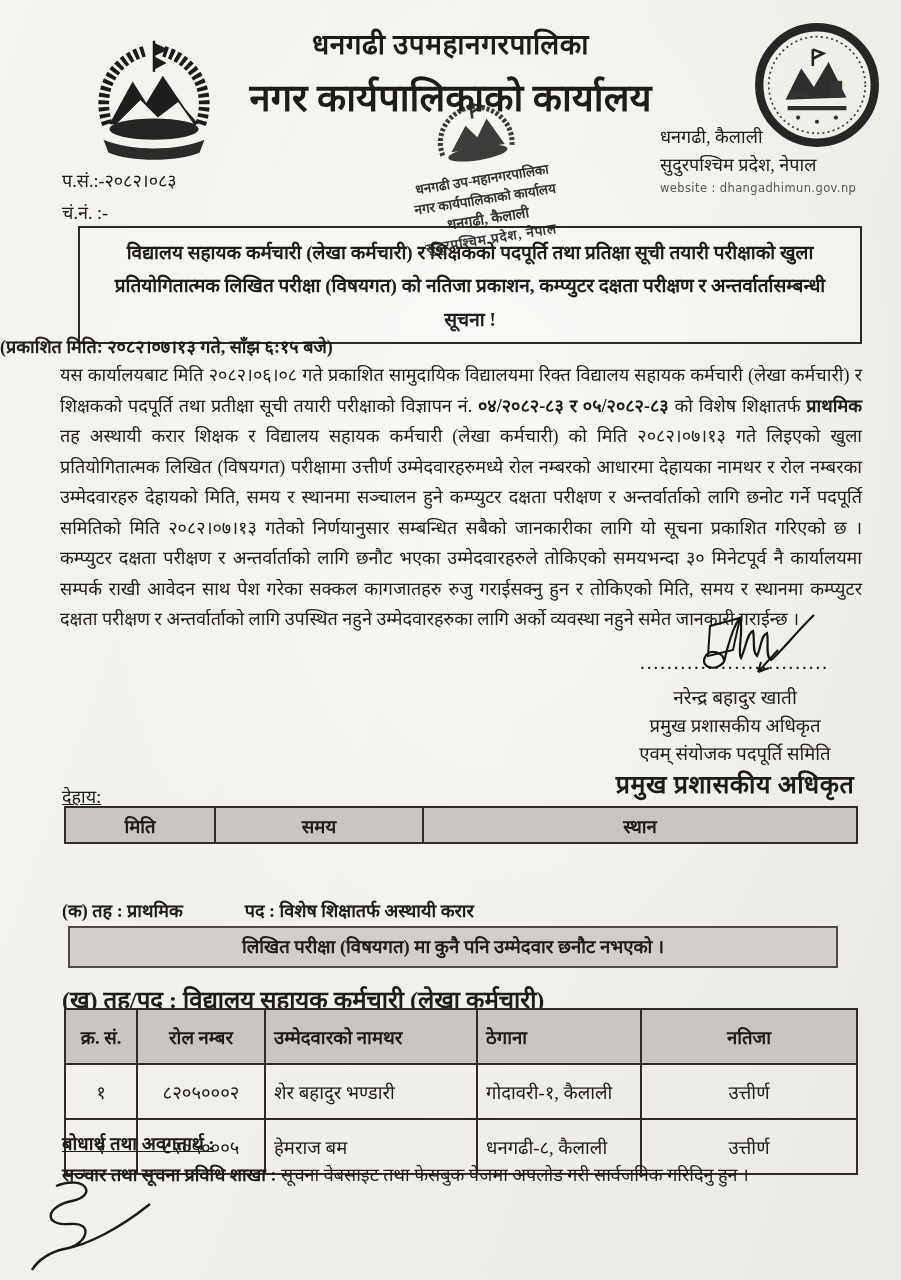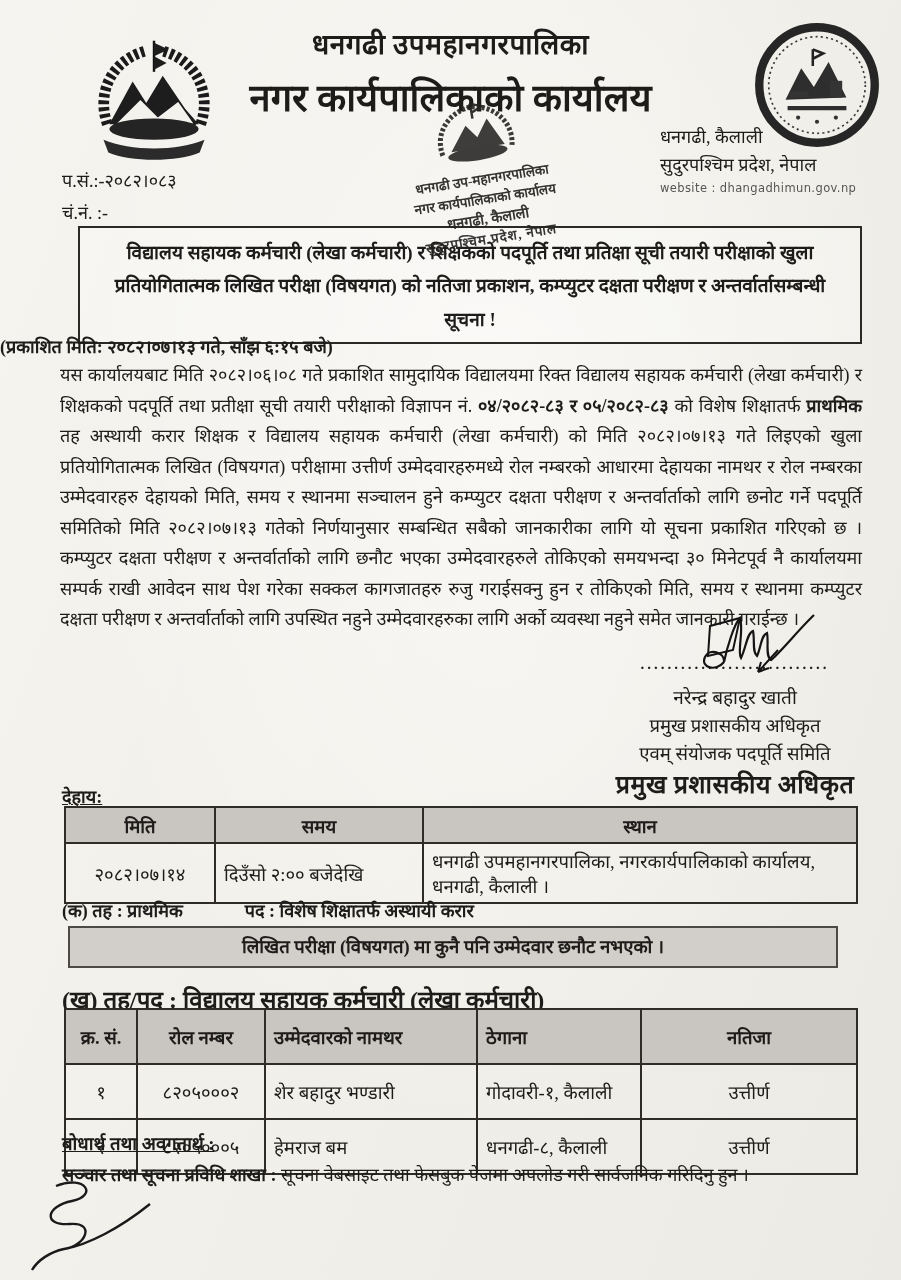--- a/index.html
+++ b/index.html
@@ -43,21 +43,21 @@
 
   
   .sig-mark { top:606px; left:678px; width:150px; height:78px; z-index:2; }
   .sig-dots { top:656px; left:600px; width:270px; text-align:center; font-size:15px; font-weight:bold; letter-spacing:3px; color:#222; }
   .sig-name { top:684px; left:600px; width:270px; text-align:center; font-size:19px; }
   .sig-title1 { top:712px; left:600px; width:270px; text-align:center; font-size:18.5px; }
   .sig-title2 { top:740px; left:600px; width:270px; text-align:center; font-size:18.5px; }
   .sig-stamp { top:766px; left:590px; width:290px; text-align:center; font-size:25px; font-weight:bold; letter-spacing:.5px; }
 
   
-  .dehaya { top:784px; left:62px; font-size:18px; font-weight:bold; text-decoration:underline; }
+  .dehaya { top:784px; left:62px; font-size:18px; font-weight:normal; text-decoration:underline; }
   table { border-collapse:collapse; }
   .t1 { top:806px; left:64px; width:794px; }
   .t1 th, .t1 td { border:2px solid #2f2c28; font-size:18.5px; padding:4px 8px; }
   .t1 th { background:#c9c6c1; font-weight:bold; height:36px; }
   .t1 td { height:42px; }
   .t1 .c-miti { width:150px; text-align:center; }
   .t1 .c-samaya { width:208px; text-align:left; }
   .t1 .c-sthan { text-align:left; }
   .t1 th.c-samaya, .t1 th.c-sthan { text-align:center; }
 
@@ -168,25 +168,20 @@
   <div class="abs sig-stamp">प्रमुख प्रशासकीय अधिकृत</div>
 
   <div class="abs dehaya">देहाय:</div>
   <table class="abs t1">
     <tbody>
         <tr>
       <th class="c-miti">मिति</th>
       <th class="c-samaya">समय</th>
       <th class="c-sthan">स्थान</th>
     </tr>
-    <tr>
-      <td class="c-miti">२०८२।०७।१४</td>
-      <td class="c-samaya">दिउँसो २:०० बजेदेखि</td>
-      <td class="c-sthan">धनगढी उपमहानगरपालिका, नगरकार्यपालिकाको कार्यालय, धनगढी, कैलाली ।</td>
-    </tr>
   </tbody>
     </table>
 
   <div class="abs sec-ka">
     <span class="g1">(क)  तह : प्राथमिक</span>
     <span class="g2">पद : विशेष शिक्षातर्फ अस्थायी करार</span>
   </div>
   <div class="abs ka-note">लिखित परीक्षा (विषयगत) मा कुनै पनि उम्मेदवार छनौट नभएको ।</div>
 
   <div class="abs sec-kha">

